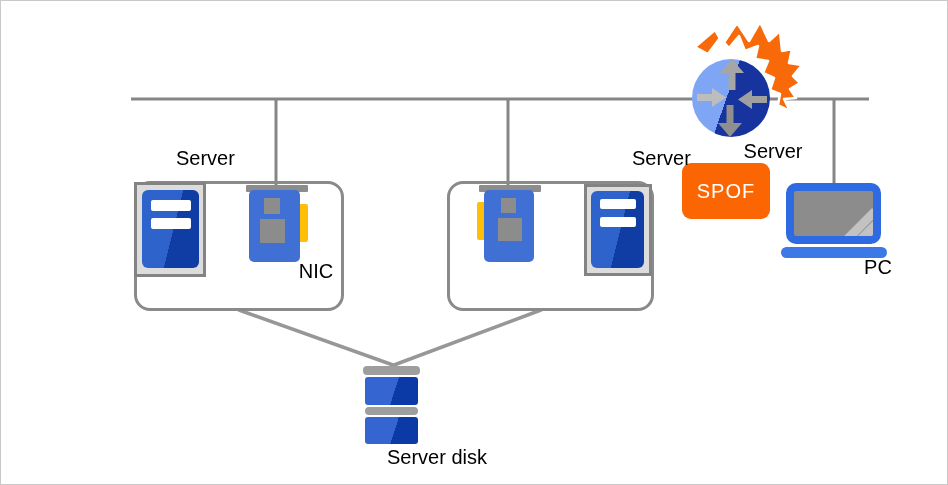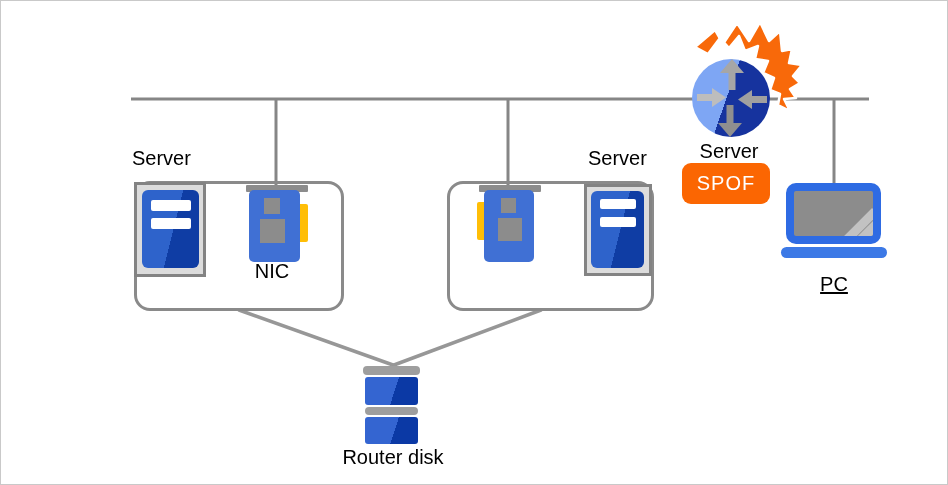--- a/index.html
+++ b/index.html
@@ -3,21 +3,21 @@
 <meta charset="utf-8">
 <style>
   html,body{margin:0;padding:0;background:#fff;font-family:"Liberation Sans",sans-serif;}
   #canvas{
     position:relative;width:946px;height:483px;background:#ffffff;
     border:1px solid #c9c9c9;overflow:hidden;
   }
   .abs{position:absolute;}
   svg{display:block;}
   .label{
-    position:absolute;color:#000;font-size:20px;line-height:22px;white-space:nowrap;
+    position:absolute;color:#000;font-size:20px;line-height:22px;white-space:nowrap;margin-left:44px;
   }
   .center{transform:translateX(-50%);}
   .group-box{
     position:absolute;border:3px solid #8a8a8a;border-radius:16px;background:transparent;
   }
   .tower-frame{
     position:absolute;background:#dcdcdc;border:3px solid #838383;box-sizing:border-box;
   }
   .tower-body{
     position:absolute;border-radius:6px;
@@ -135,24 +135,24 @@
   </div>
 
   <div>
     <div class="laptop-frame" style="left:785px;top:182px;width:95px;height:61px;">
       <div class="laptop-stripe" style="left:52px;top:10px;width:9px;height:70px;"></div>
       <div class="laptop-stripe" style="left:67px;top:10px;width:15px;height:70px;"></div>
     </div>
     <div class="laptop-base" style="left:780px;top:246px;width:106px;height:11px;"></div>
   </div>
 
-  <div class="badge" style="left:681px;top:162px;width:88px;height:41px;">
+  <div class="badge" style="left:681px;top:162px;width:88px;height:56px;">
     <span>SPOF</span>
   </div>
 
   <div class="label" style="left:131px;top:146px;">Server</div>
   <div class="label" style="left:587px;top:146px;">Server</div>
   <div class="label center" style="left:271px;top:259px;">NIC</div>
   <div class="label center" style="left:728px;top:139px;">Server</div>
-  <div class="label center" style="left:833px;top:272px;text-decoration:underline;">PC</div>
-  <div class="label center" style="left:392px;top:445px;">Router disk</div>
+  <div class="label center" style="left:833px;top:255px;">PC</div>
+  <div class="label center" style="left:392px;top:445px;">Server disk</div>
 
 </div>
 
 </body></html>

